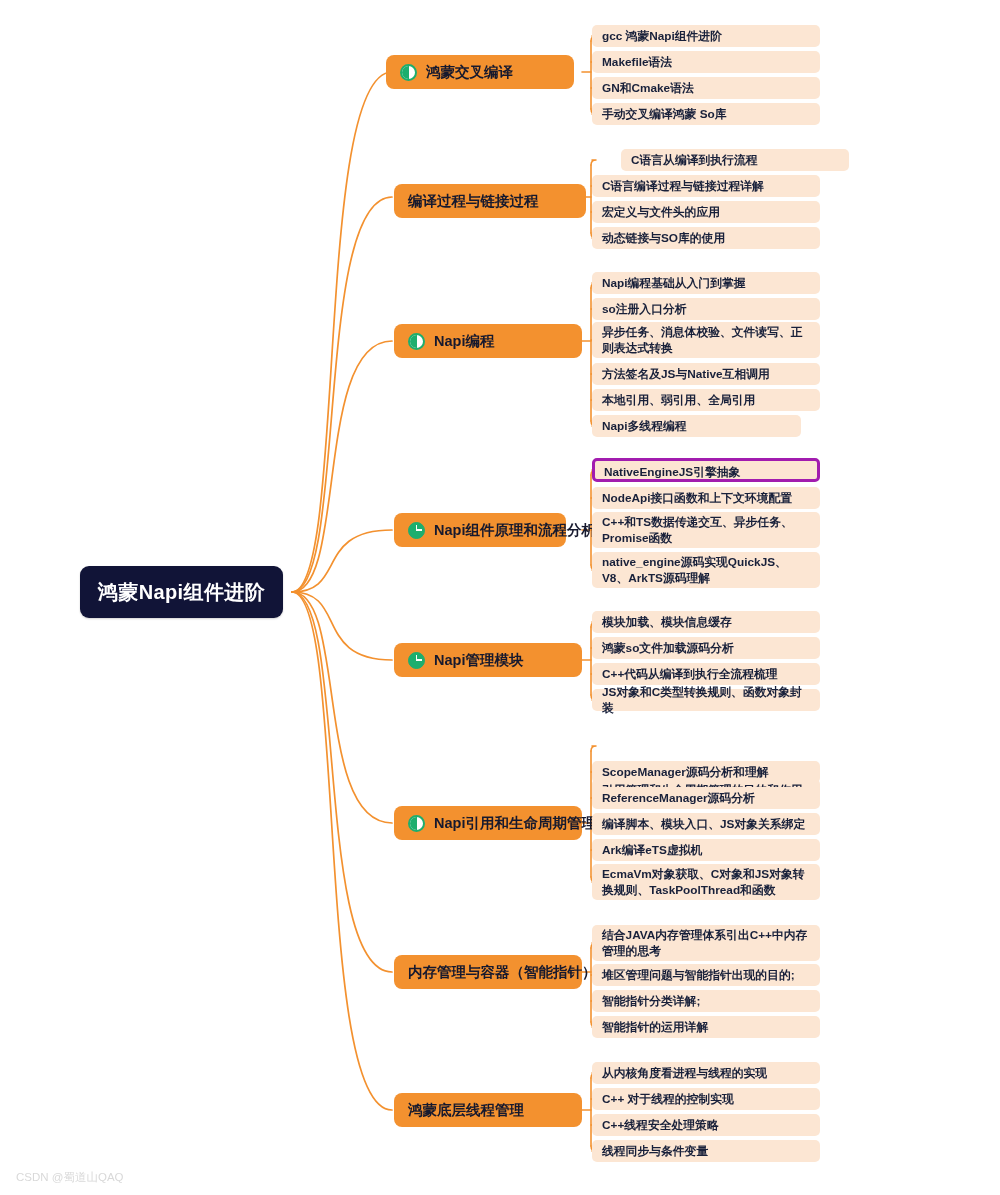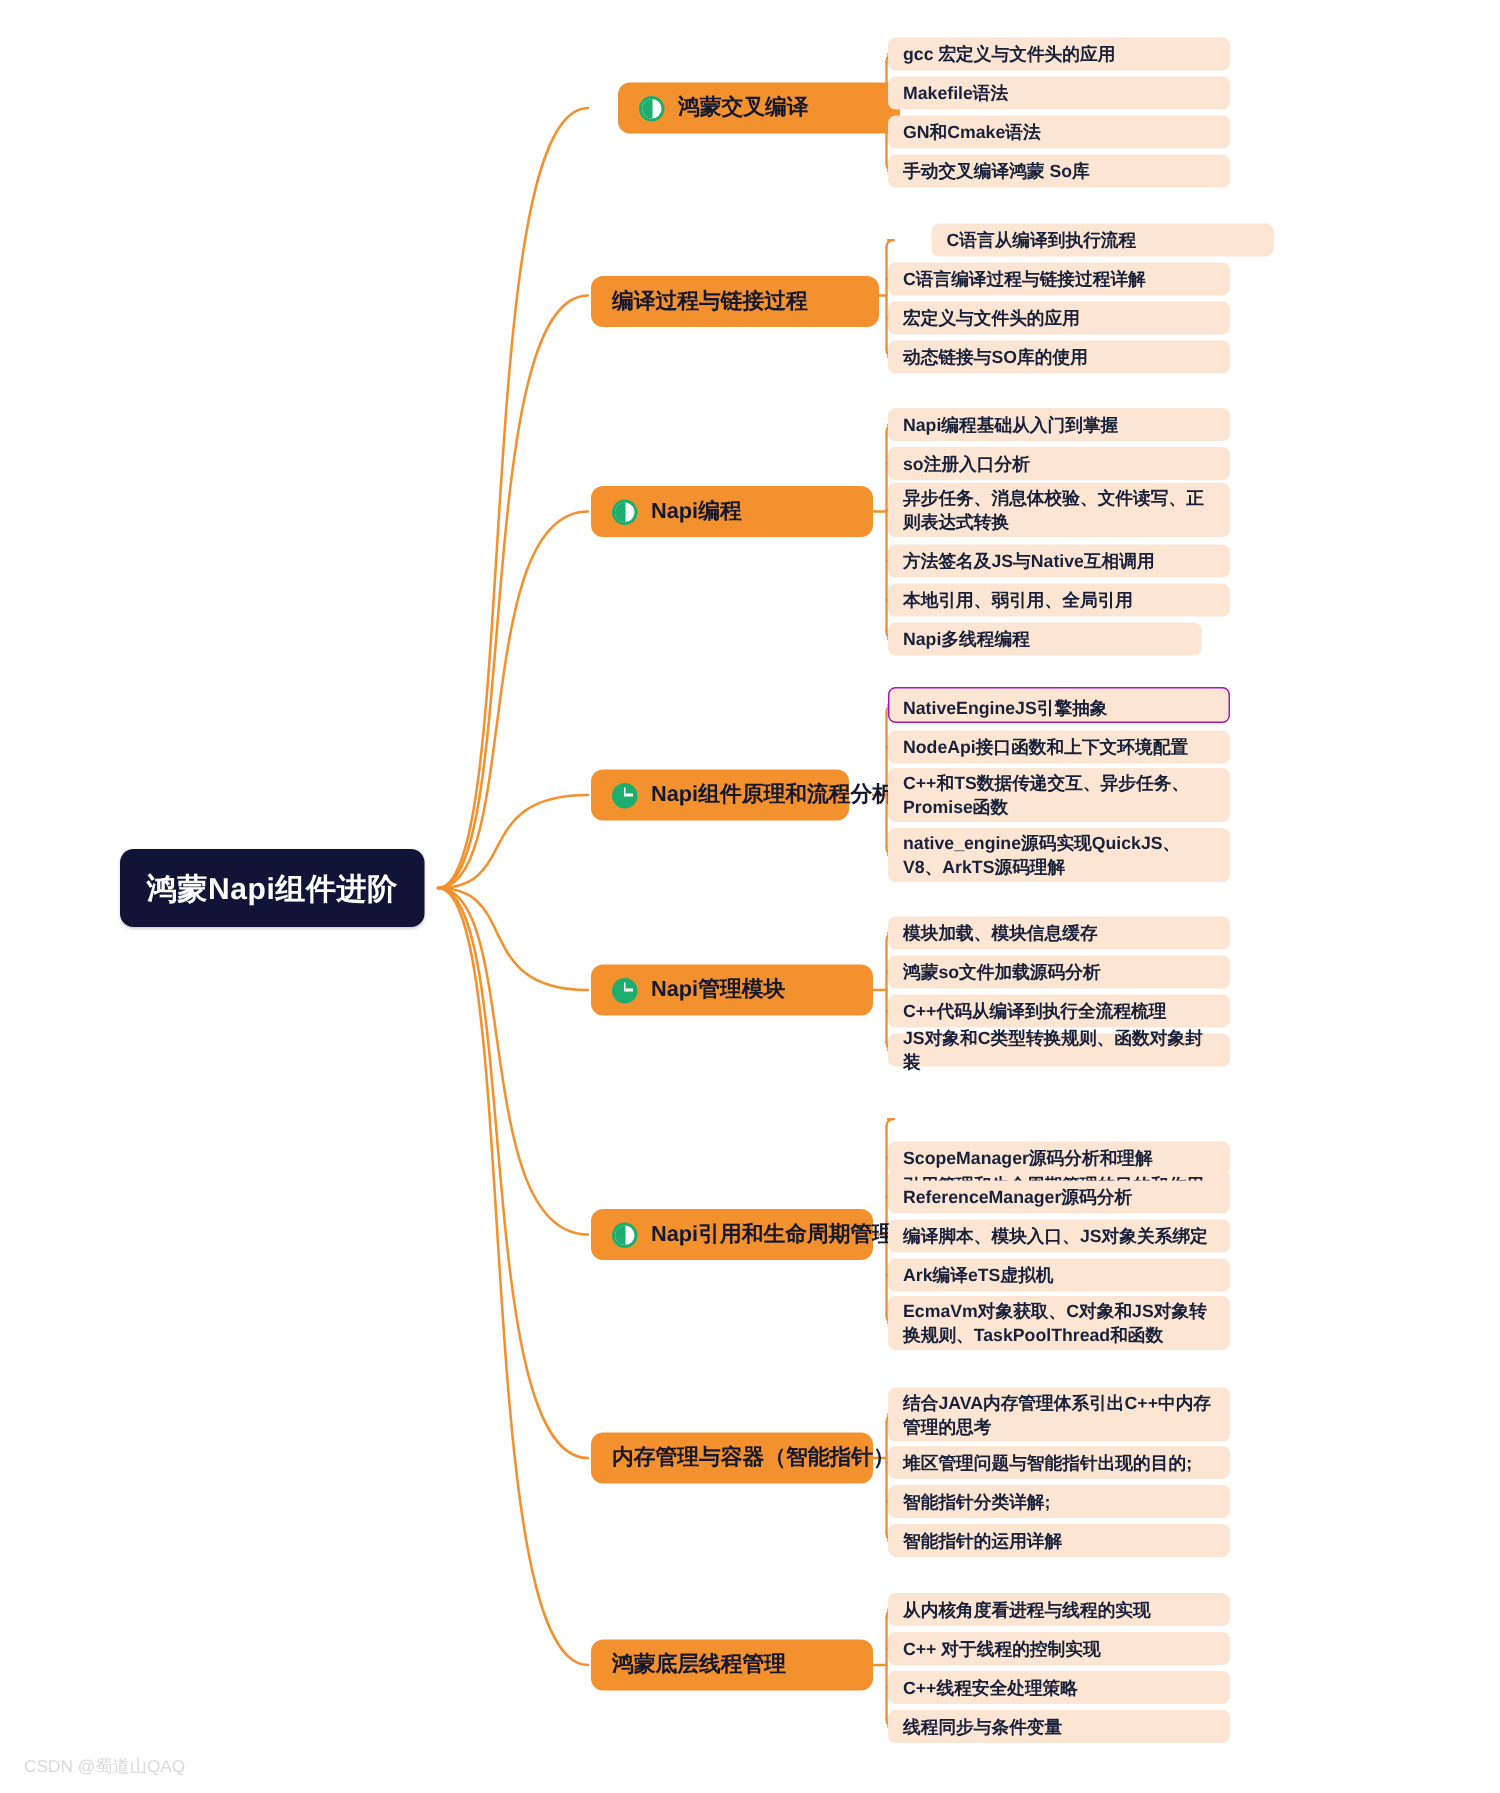--- a/index.html
+++ b/index.html
@@ -99,21 +99,21 @@
     border-radius: 5px;
     color: #18203a;
     font-size: 11.8px;
     font-weight: bold;
     line-height: 1.38;
     padding: 5px 9px 5px 10px;
     display: flex;
     align-items: center;
   }
   .leaf-node.selected {
-    border: 1px solid #a21caf;
+    border: 3px solid #a21caf;
     padding: 4px 8px 0 9px;
     background: #fce6d3;
   }
   
   .footer {
     position: absolute;
     left: 0; bottom: 0;
     width: 1000px;
     height: 36px;
     display: flex;
@@ -192,21 +192,21 @@
       <path d="M 591 1099 L 592 1099" fill="none" stroke="#f3912f" stroke-width="1.5" stroke-linecap="round" stroke-linejoin="round"></path>
       <path d="M 591 1125 L 592 1125" fill="none" stroke="#f3912f" stroke-width="1.5" stroke-linecap="round" stroke-linejoin="round"></path>
       <path d="M 591 1146 Q 591 1151 596 1151 L 592 1151" fill="none" stroke="#f3912f" stroke-width="1.5" stroke-linecap="round" stroke-linejoin="round"></path>
     </svg>
 
   <div class="center-node">
     <span>鸿蒙Napi组件进阶</span>
   </div>
 
   <div id="branch-layer">
-      <div class="branch-node" style="left: 412px; top: 55px; width: 188px;">
+      <div class="branch-node" style="left: 386px; top: 55px; width: 188px;">
         <span class="branch-icon icon-contrast"></span>
         <span class="b-label">鸿蒙交叉编译</span>
       </div>
       <div class="branch-node" style="left: 394px; top: 184px; width: 192px;">
         <span class="b-label">编译过程与链接过程</span>
       </div>
       <div class="branch-node" style="left: 394px; top: 324px; width: 188px;">
         <span class="branch-icon icon-contrast"></span>
         <span class="b-label">Napi编程</span>
       </div>
@@ -224,21 +224,21 @@
       </div>
       <div class="branch-node" style="left: 394px; top: 955px; width: 188px;">
         <span class="b-label">内存管理与容器（智能指针）</span>
       </div>
       <div class="branch-node" style="left: 394px; top: 1093px; width: 188px;">
         <span class="b-label">鸿蒙底层线程管理</span>
       </div>
     </div>
   <div id="leaf-layer">
       <div class="leaf-node" style="left: 592px; top: 25px; width: 228px; height: 22px;">
-        <span>gcc 宏定义与文件头的应用</span>
+        <span>gcc 鸿蒙Napi组件进阶</span>
       </div>
       <div class="leaf-node" style="left: 592px; top: 51px; width: 228px; height: 22px;">
         <span>Makefile语法</span>
       </div>
       <div class="leaf-node" style="left: 592px; top: 77px; width: 228px; height: 22px;">
         <span>GN和Cmake语法</span>
       </div>
       <div class="leaf-node" style="left: 592px; top: 103px; width: 228px; height: 22px;">
         <span>手动交叉编译鸿蒙 So库</span>
       </div>

